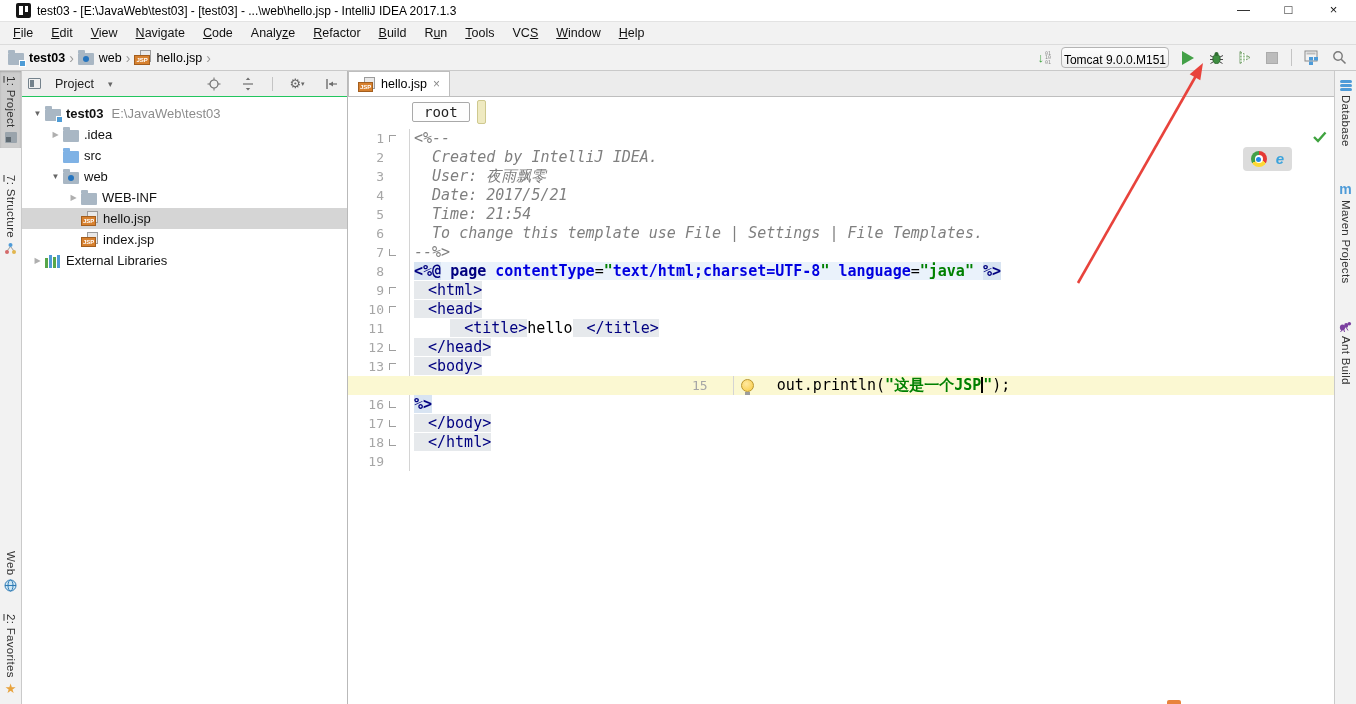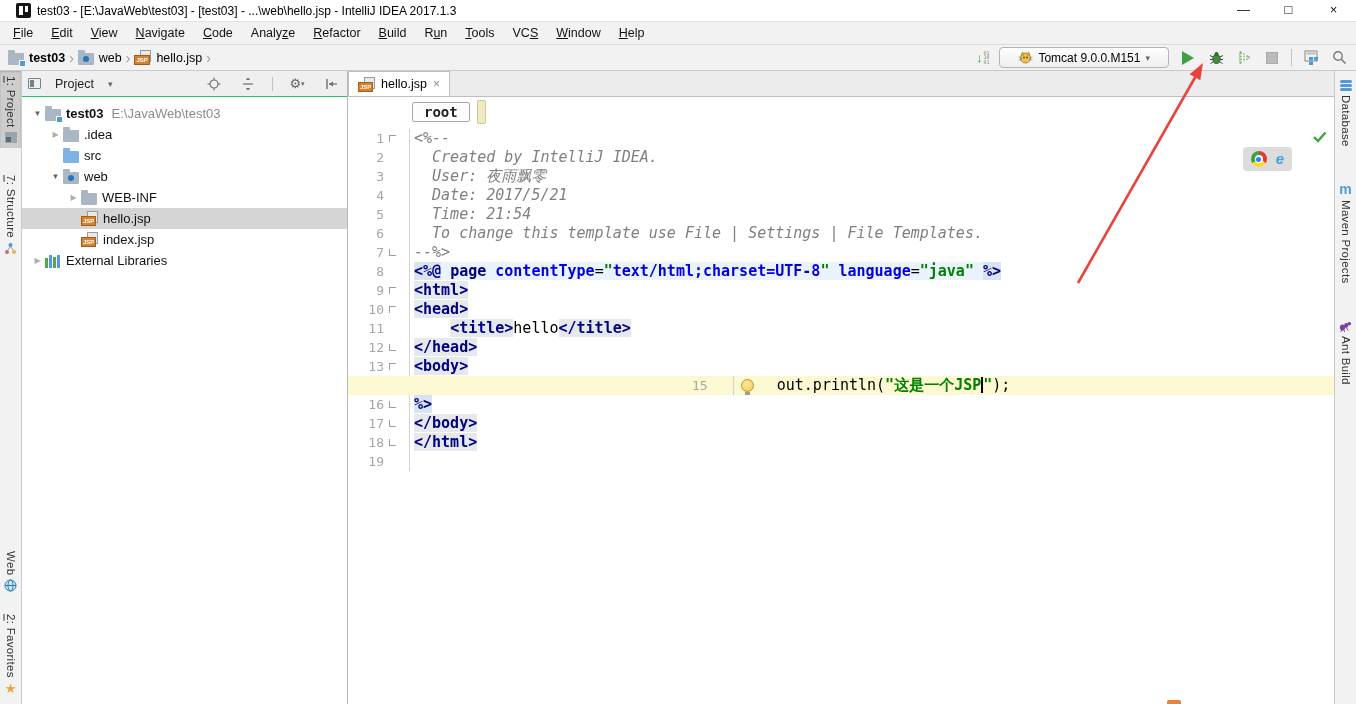--- a/index.html
+++ b/index.html
@@ -24,21 +24,21 @@
   .menu-item u { text-decoration:underline; }
 
   
   .toolbar { height:26px; background:#F2F2F2; border-bottom:1px solid #C9C9C9;
              display:flex; align-items:center; padding:0 8px; font-size:12.5px; }
   .crumb { display:flex; align-items:center; gap:5px; }
   .crumb-sep { color:#9A9A9A; font-size:14px; margin:0 4px; }
   .crumb-label.bold { font-weight:bold; }
   .tb-right { margin-left:auto; display:flex; align-items:center; gap:10px; }
   .runcombo { height:21px; background:linear-gradient(#FEFEFE,#EFEFEF); border:1px solid #B4B4B4;
-              border-radius:4px; display:flex; align-items:center; gap:5px; padding:0 18px; font-size:12px; }
+              border-radius:4px; display:flex; align-items:center; gap:5px; padding:0 2px; font-size:12px;flex-direction:column; }
   .ddcaret { font-size:9px; color:#666; }
   .tb-icon { width:18px; height:18px; display:flex; align-items:center; justify-content:center; flex:none; }
   .sorticon { display:flex; align-items:center; gap:1px; }
   .sorticon .arr { color:#3FA33F; font-weight:bold; font-size:13px; }
   .sorticon .bin { white-space:pre; font-size:5px; line-height:4.5px; color:#888; font-family:"DejaVu Sans Mono",monospace; }
   .run-tri { width:0; height:0; border-left:12px solid #43A047; border-top:7px solid transparent; border-bottom:7px solid transparent; }
   .stop-sq { width:12px; height:12px; background:#BCBCBC; border:1px solid #ABABAB; }
   .tb-sep { width:1px; height:17px; background:#C4C4C4; }
 
   
@@ -82,38 +82,38 @@
   .pageico .corner { position:absolute; left:-2px; bottom:-2px; width:6px; height:6px; background:#565656; }
   .libsico { width:16px; height:14px; display:flex; align-items:flex-end; gap:1px; flex:none; }
   .libsico i { width:3px; display:block; }
 
   
   .editor-col { flex:1; display:flex; flex-direction:column; min-width:0; background:#FFF; }
   .tabbar { height:26px; background:#ECECEC; border-bottom:1px solid #BEBEBE; display:flex; align-items:flex-end; flex:none; }
   .tab { height:25px; background:#FFF; border:1px solid #BEBEBE; border-bottom:none; margin-left:0;
          display:flex; align-items:center; gap:6px; padding:0 9px; font-size:12.5px; }
   .tab-close { color:#888; font-size:12px; }
-  .rootbar { height:30px; display:flex; align-items:center; padding-left:64px; gap:7px; flex:none;font-weight:bold; }
+  .rootbar { height:30px; display:flex; align-items:center; padding-left:64px; gap:7px; flex:none; }
   .root-chip { border:1px solid #A9A9A9; border-radius:2px; padding:1px 11px; font-family:"DejaVu Sans Mono",monospace;
                font-size:14px; color:#222; background:#FDFDFD; }
   .yellow-marker { width:9px; height:24px; background:#EFEAC1; border:1px solid #CFC98F; border-radius:2px; }
 
   .code { flex:1; position:relative; padding-top:2px; overflow:hidden; }
   .crow { display:flex; height:19px; font-family:"DejaVu Sans Mono",monospace; font-size:15px; line-height:19px; white-space:pre; }
   .crow.active { background:#FBF8D2;justify-content:center; }
   .gut { width:62px; flex:none; display:flex; align-items:center; border-right:1px solid #D4D4D4; }
   .lnum { width:36px; text-align:right; color:#A6A6A6; font-size:13px; }
   .fcol { width:16px; display:flex; align-items:center; justify-content:center; }
   .fm { width:7px; height:7px; }
   .fm.s { border-left:1px solid #9E9E9E; border-top:1px solid #9E9E9E; }
   .fm.e { border-left:1px solid #9E9E9E; border-bottom:1px solid #9E9E9E; }
   .ccode { padding-left:4px; }
   .sg-t { color:#000; }
   .sg-c { color:#7F7F7F; font-style:italic; }
-  .sg-tag { color:#000080; font-weight:bold; background:#E6E9EC; }
+  .sg-tag { color:#000080; font-weight:normal; background:#E6E9EC;padding-left:14px; }
   .sg-jsp { color:#000080; font-weight:bold; background:#D8E4F2; }
   .sg-kw { color:#000080; font-weight:bold; }
   .sg-attr { color:#0000E0; font-weight:bold; }
   .sg-vb { color:#0000E0; font-weight:bold; }
   .sg-str { color:#008000; font-weight:bold; }
   .dirwrap { background:#EAF2FB; }
   .caret { display:inline-block; width:0; border-left:2px solid #000; height:16px; vertical-align:-3px; }
   .bulb { width:13px; height:13px; display:inline-block; border-radius:50%;
           background:radial-gradient(circle at 40% 35%, #FFE9A0, #F8C93F); border:1px solid #B99530;
           position:relative; margin:0 5px 0 3px; vertical-align:-2px; }

